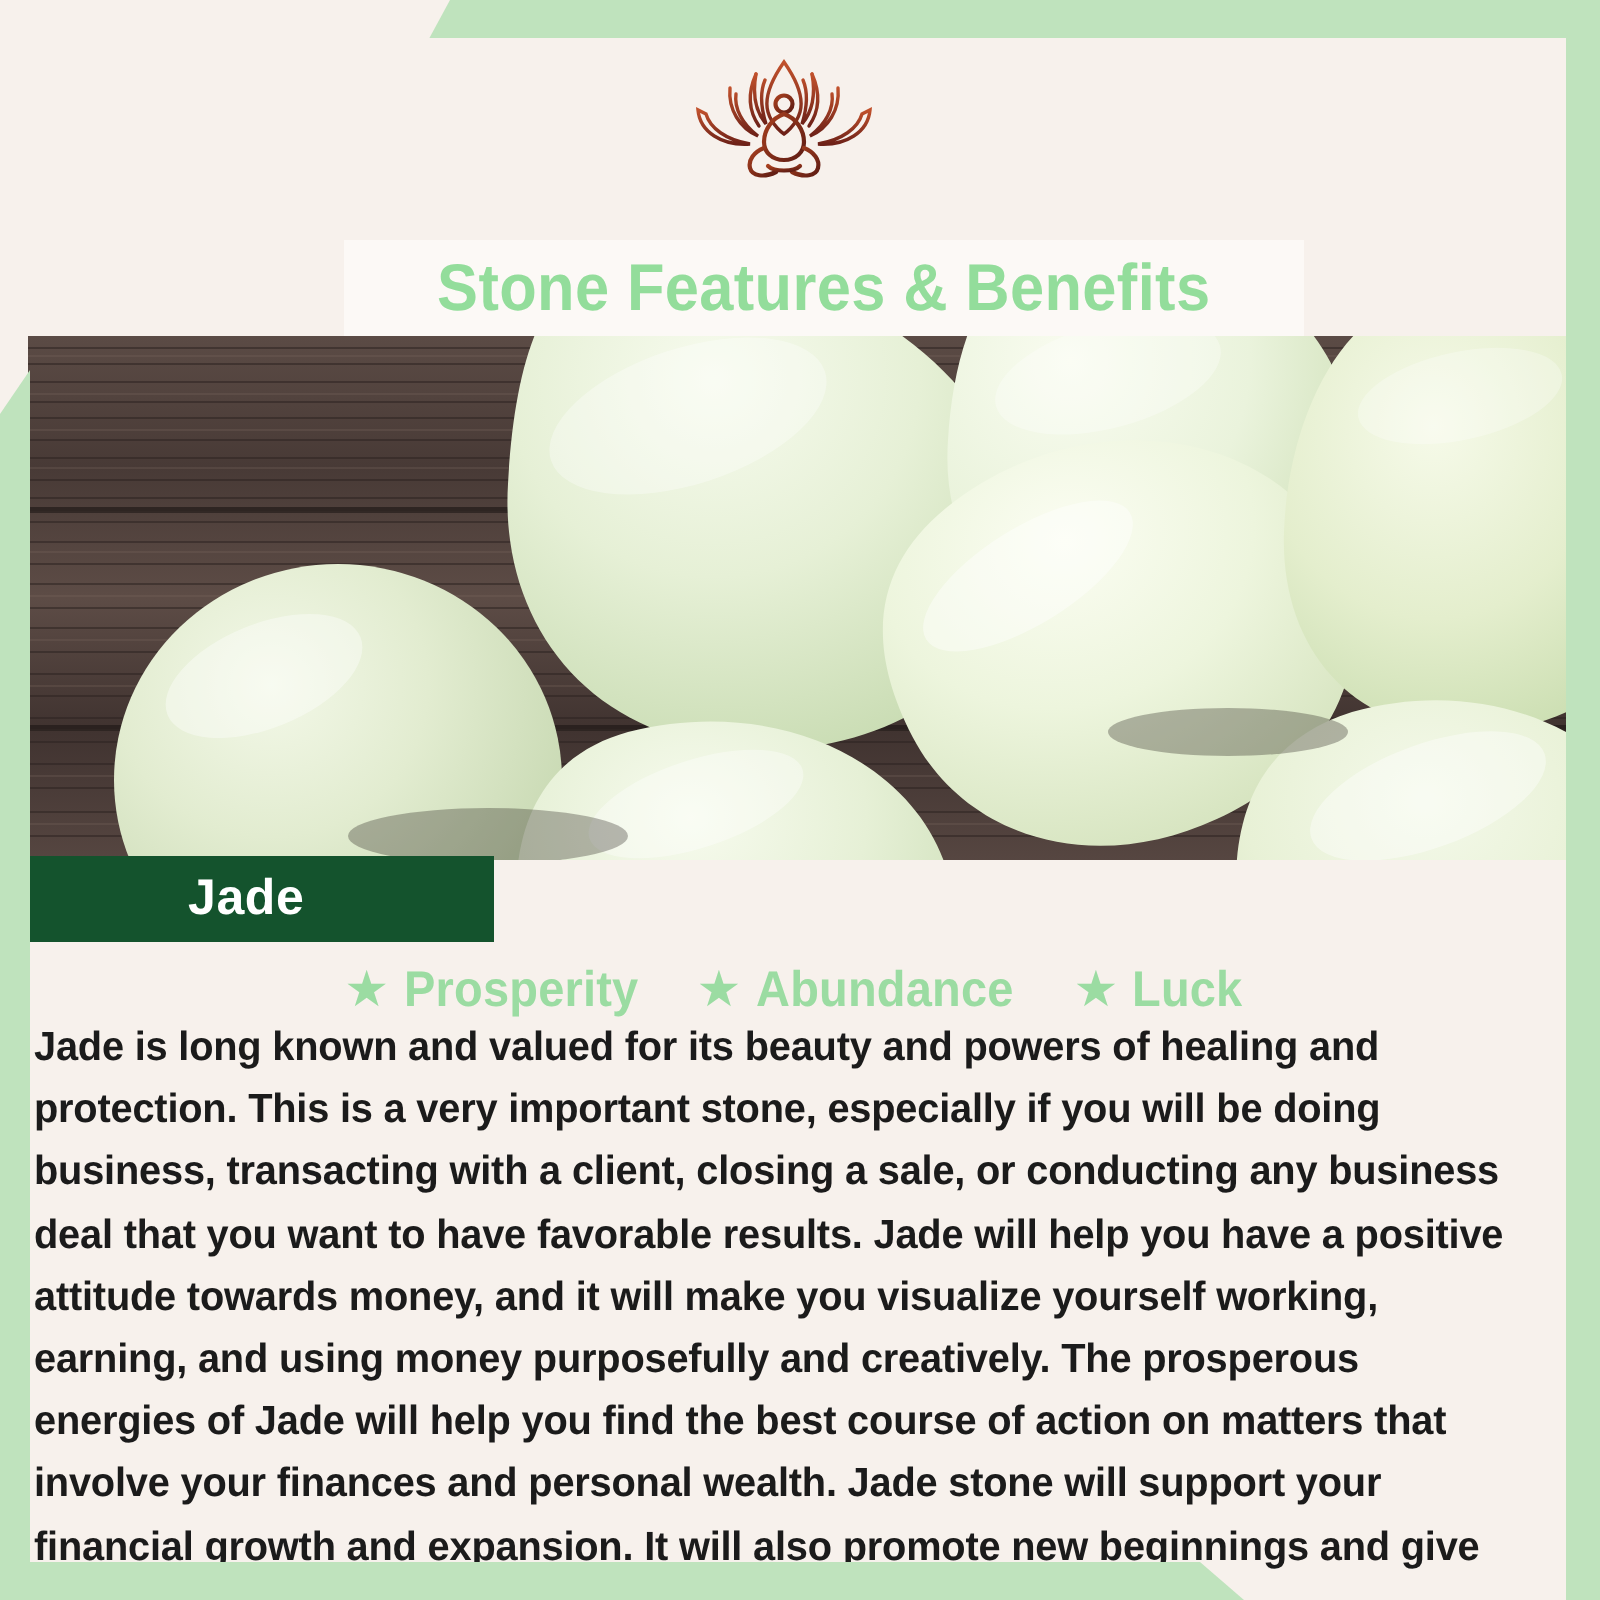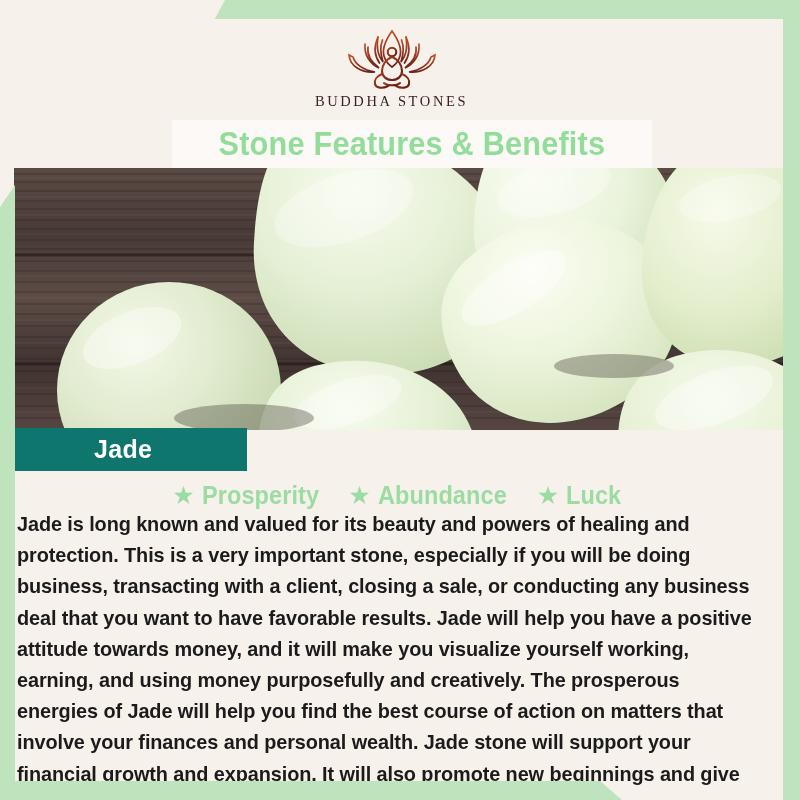--- a/index.html
+++ b/index.html
@@ -143,21 +143,21 @@
   }
   .photo svg { display: block; }
 
   
   .jade-banner {
     position: absolute;
     left: 14px;
     top: 428px;
     width: 233px;
     height: 43px;
-    background: #0f766e;
+    background: #14532d;
     z-index: 5;
     display: flex;
     align-items: center;
   }
   .jade-label {
     font-family: "Liberation Sans", sans-serif;
     font-weight: bold;
     font-size: 25px;
     color: #ffffff;
     margin-left: 80px;
@@ -259,21 +259,20 @@
       </g>
 
       <g fill="none" stroke="url(#pg2)" stroke-width="4.2" stroke-linecap="round" stroke-linejoin="round">
         <circle cx="120" cy="56" r="8.5"></circle>
         <path d="M120 66 C108 70 100 82 100 94 C100 104 108 112 120 112 C132 112 140 104 140 94 C140 82 132 70 120 66 Z"></path>
         <path d="M100 100 C90 104 84 112 86 120 C88 128 100 130 112 124"></path>
         <path d="M140 100 C150 104 156 112 154 120 C152 128 140 130 128 124"></path>
         <path d="M104 118 C110 124 130 124 136 118"></path>
       </g>
     </svg>
-    <div class="logo-text">BUDDHA STONES</div>
   </div>
 
   <div class="title-band">
     <div class="title-text">Stone Features &amp; Benefits</div>
   </div>
 
   <div class="photo">
     <svg width="769" height="262" viewBox="0 0 769 262">
       <defs>
         <linearGradient id="wood" x1="0" y1="0" x2="0" y2="1">

